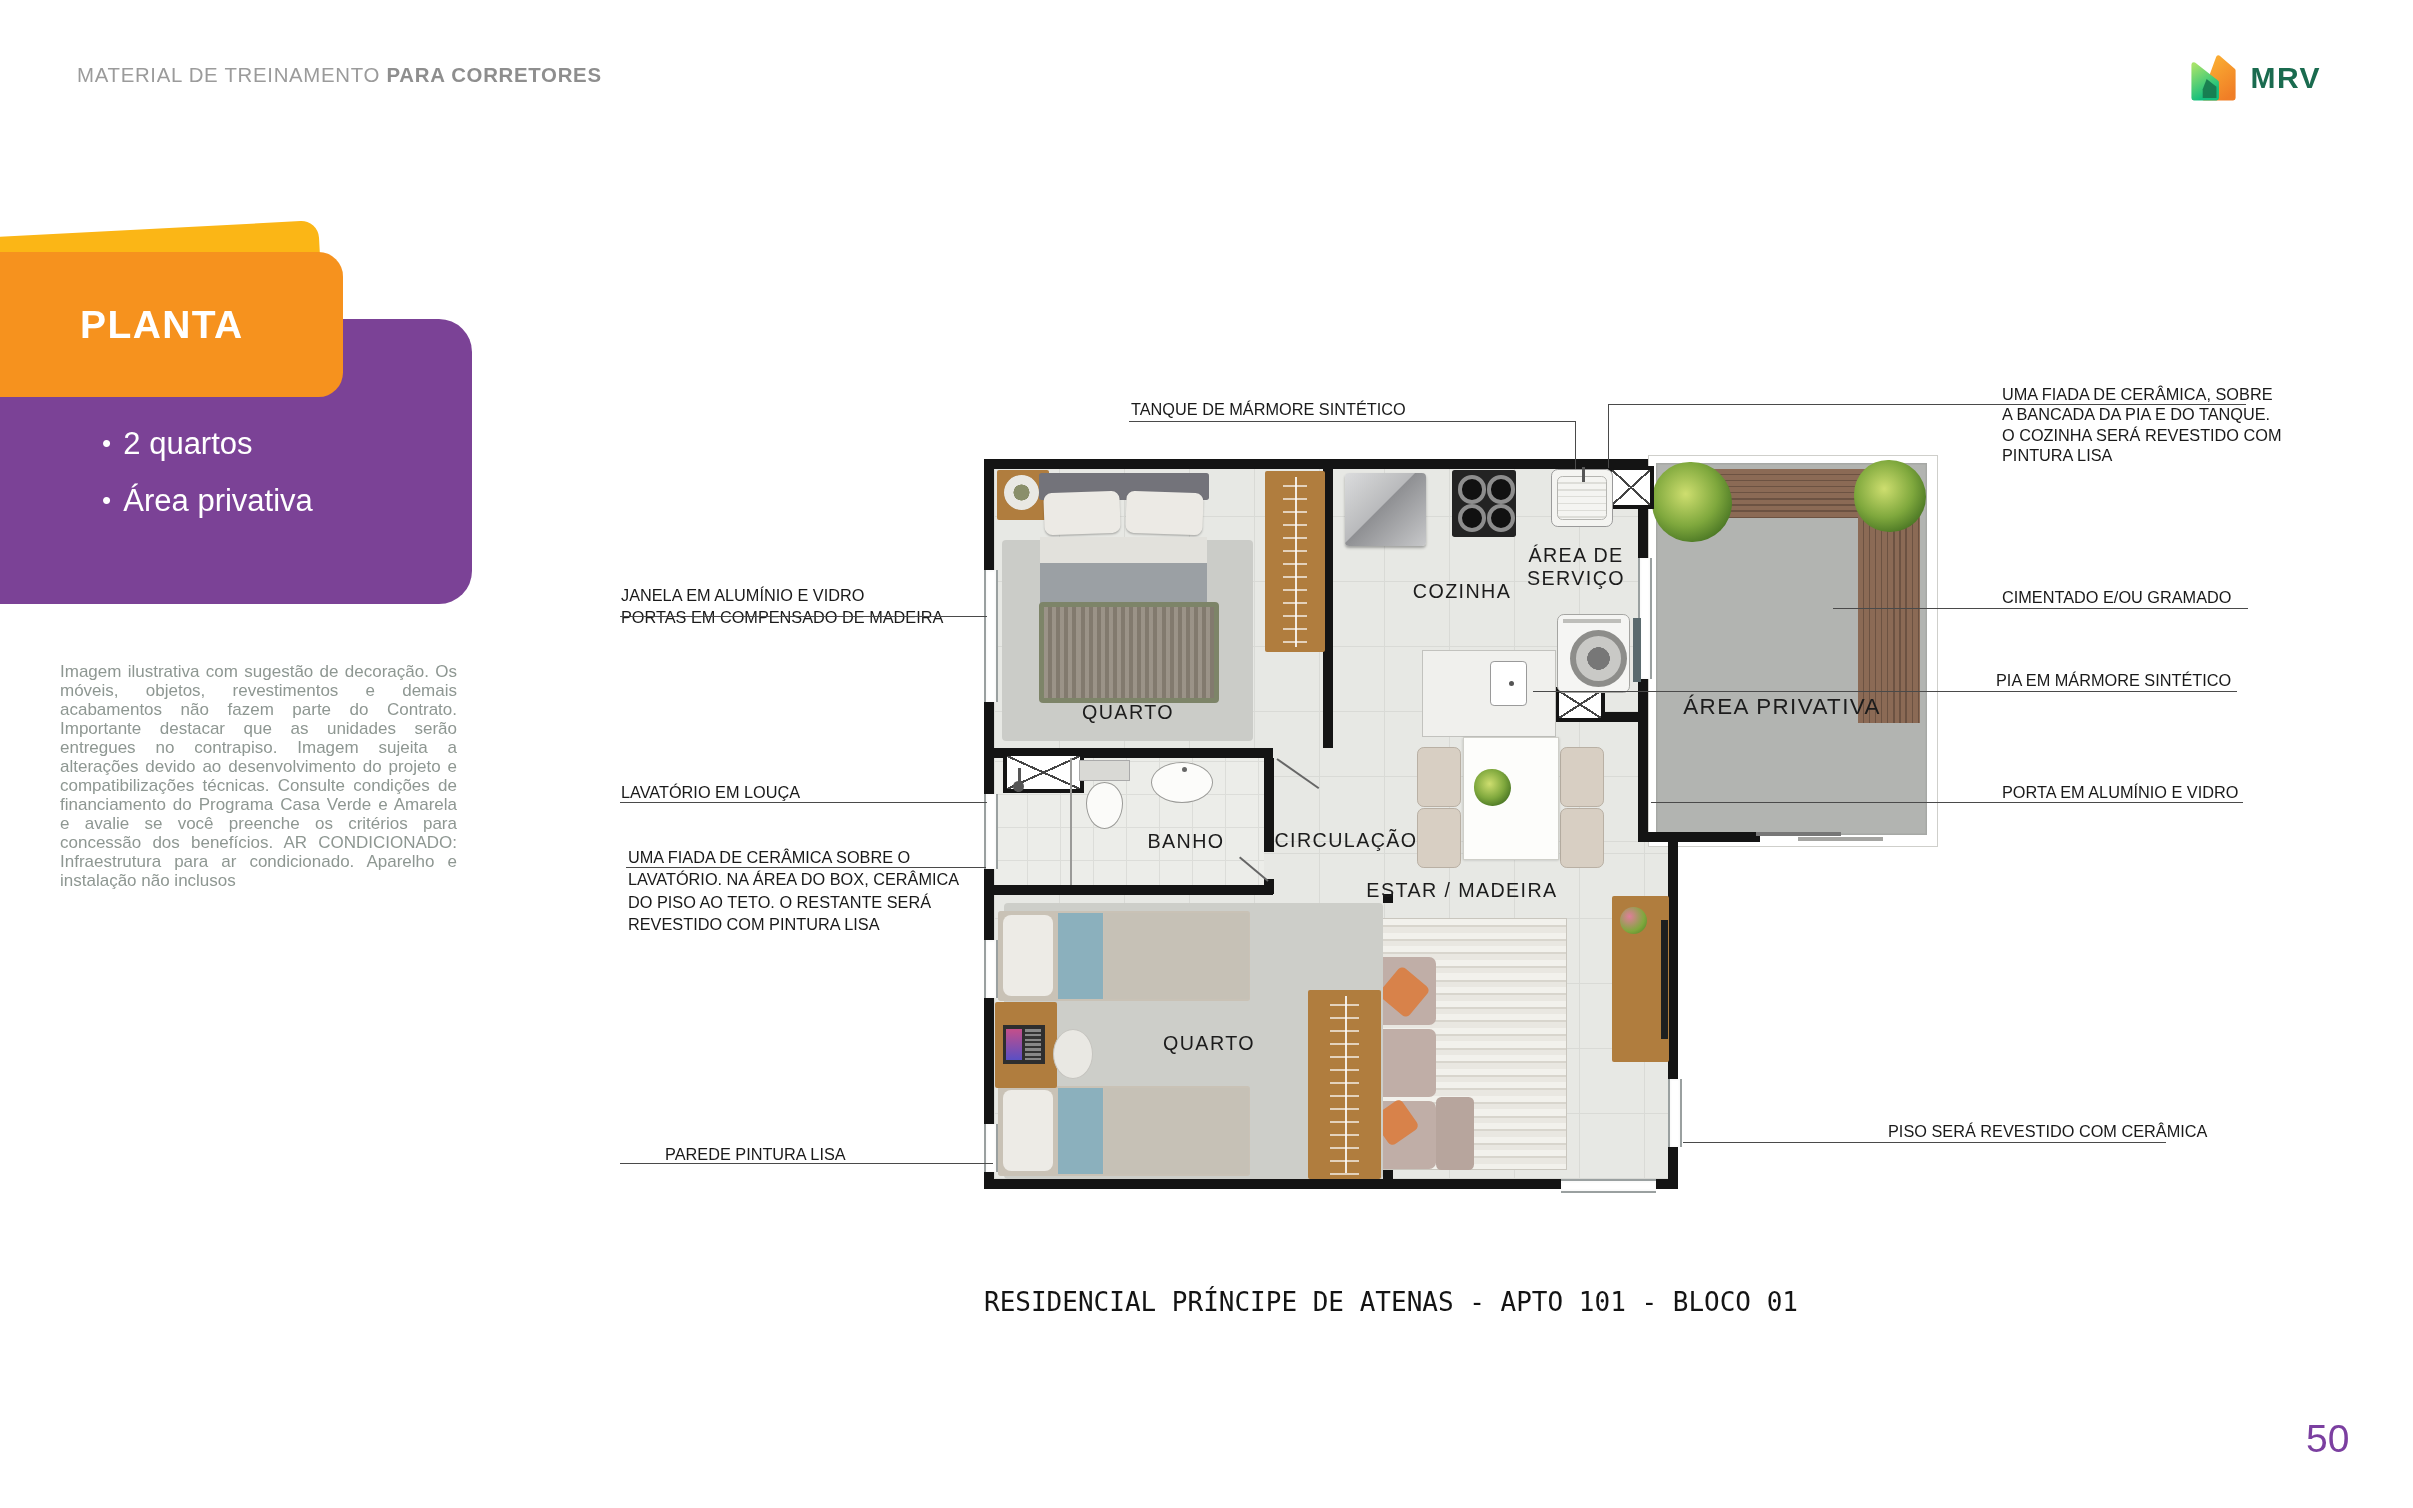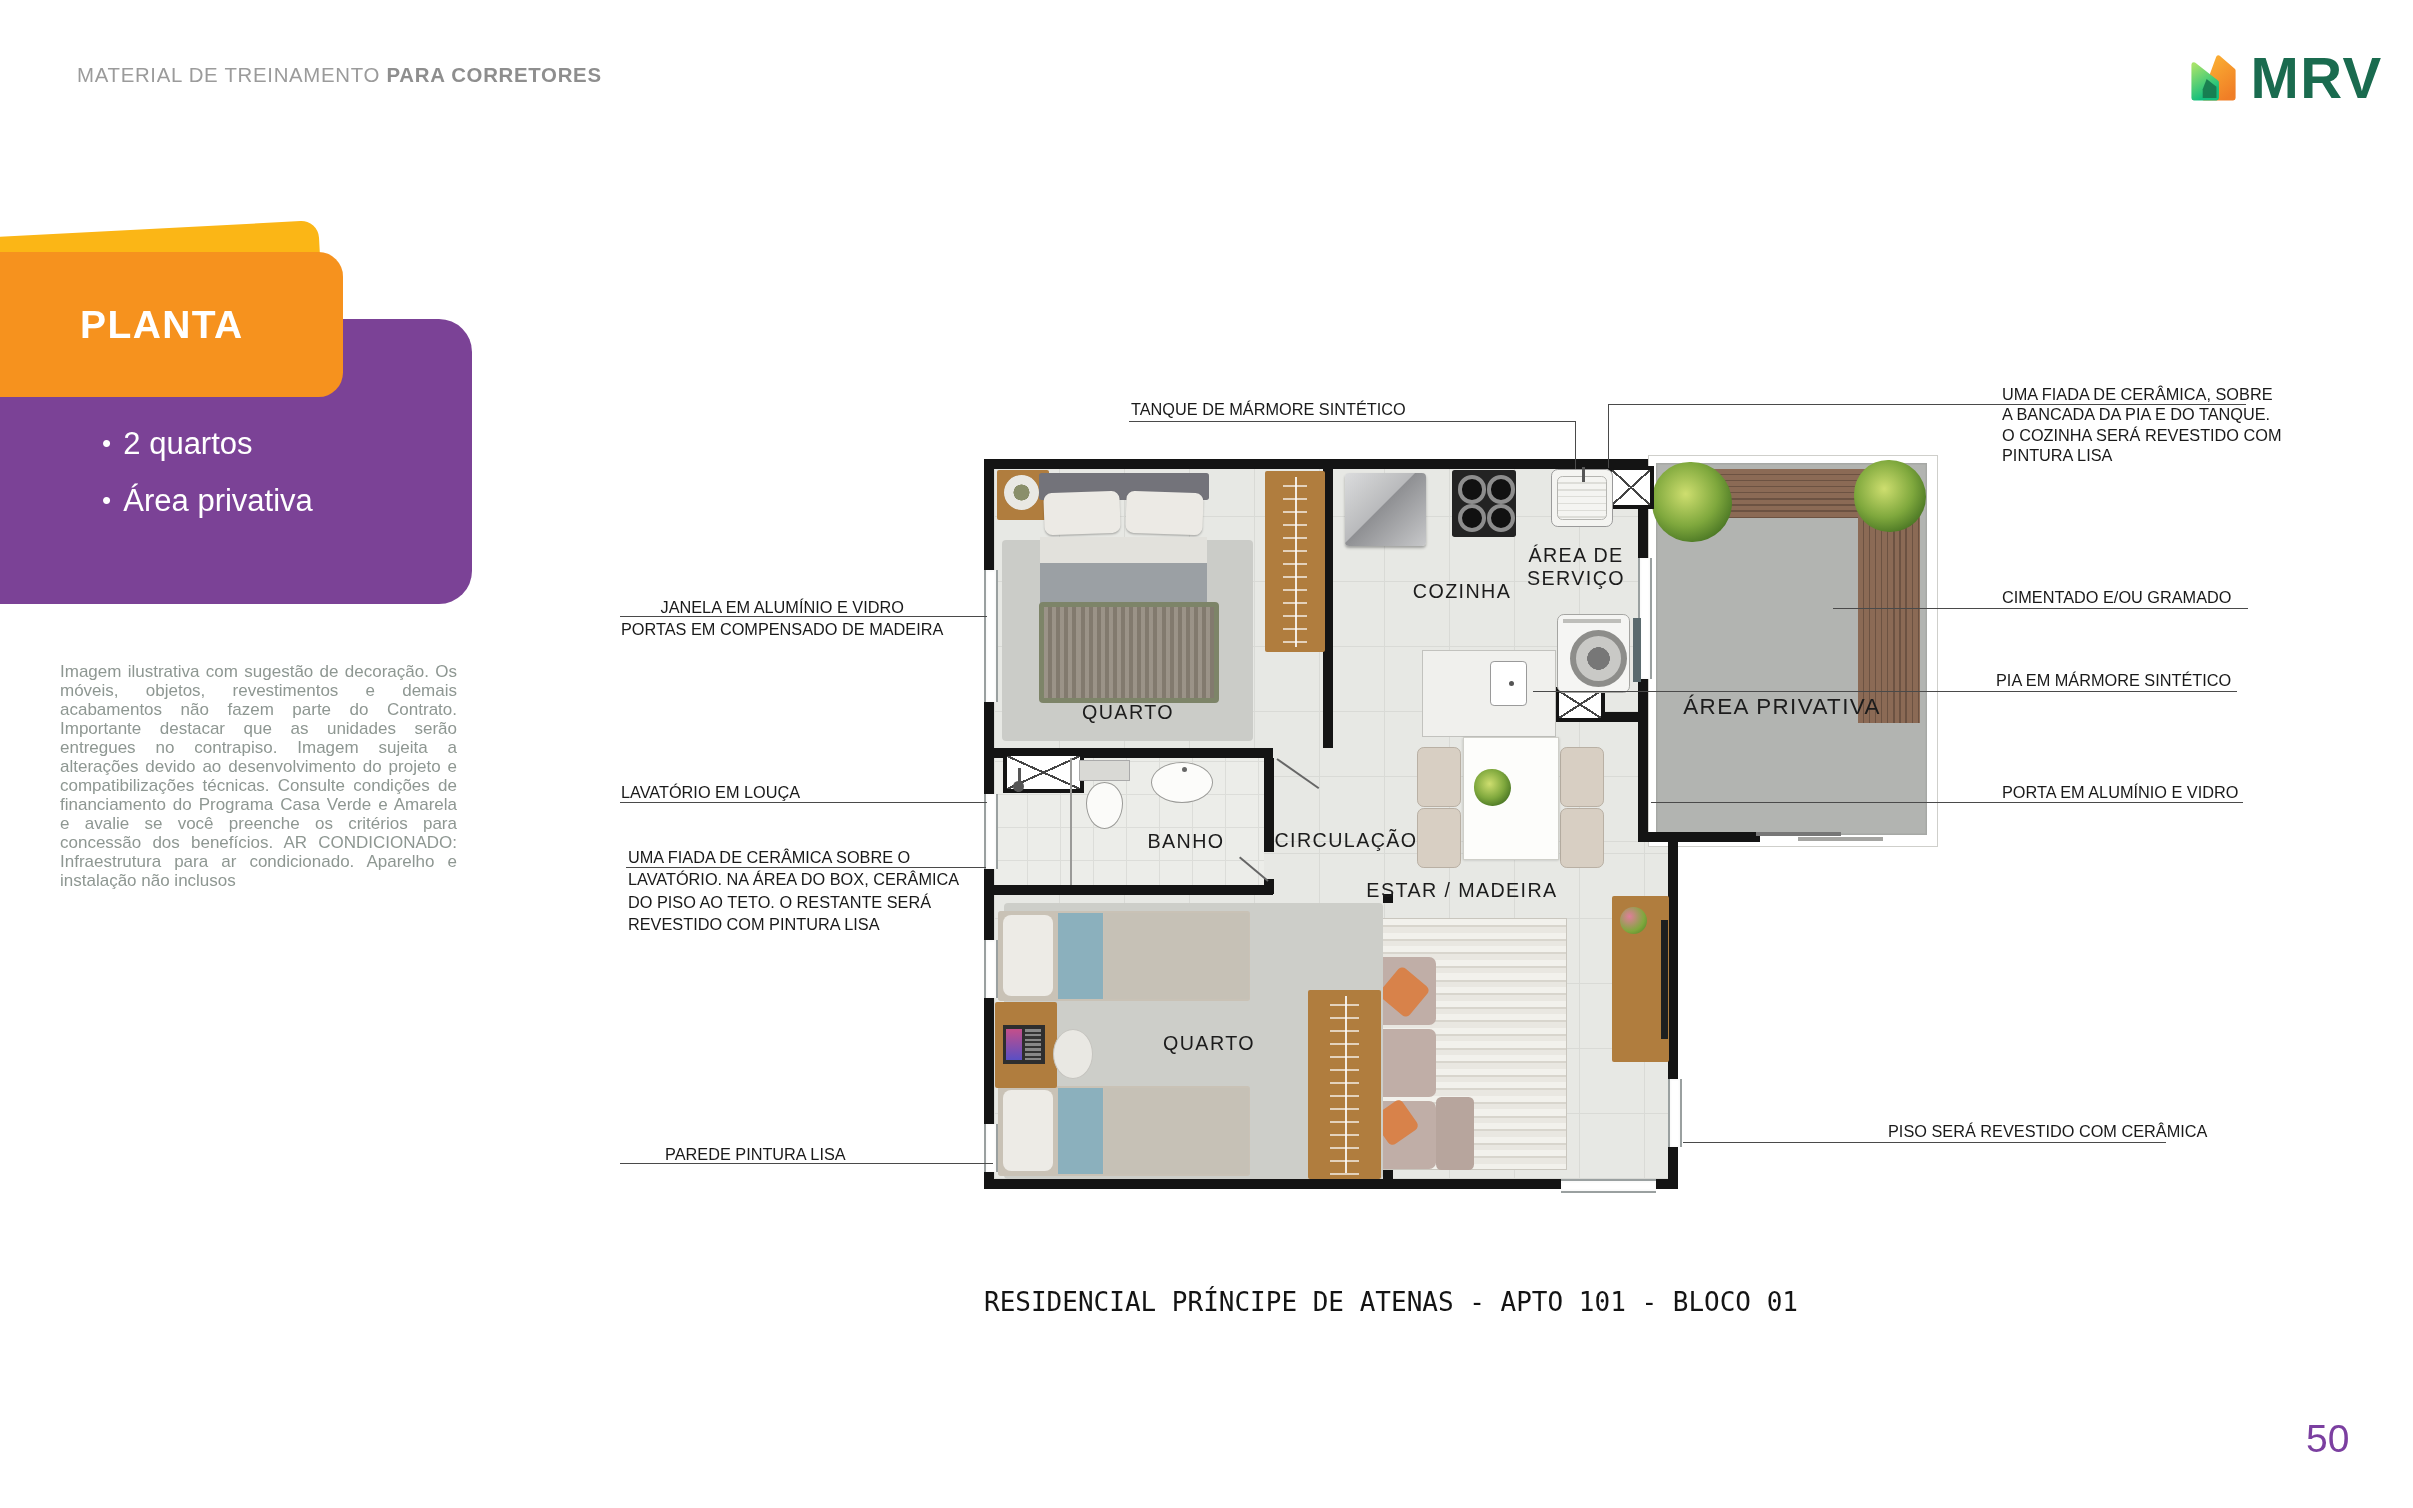--- a/index.html
+++ b/index.html
@@ -10,21 +10,21 @@
   html,body{margin:0;padding:0;background:#fff;}
   .stage{position:relative;width:2413px;height:1508px;background:#fff;overflow:hidden;
          font-family:"Liberation Sans",sans-serif;text-decoration:underline;}
   .abs{position:absolute;}
 
   
   .hdr{position:absolute;left:77px;top:64px;font-size:20.4px;letter-spacing:0.7px;color:var(--header-gray);white-space:nowrap;}
   .hdr b{color:#8E8E8E;}
   .logo{position:absolute;left:2187px;top:50px;display:flex;align-items:center;}
   .logo svg{width:54px;height:53px;}
-  .logo .word{font-size:58px;font-weight:800;color:var(--logo-green);letter-spacing:1.4px;margin-left:9.5px;line-height:53px;}
+  .logo .word{font-size:30px;font-weight:800;color:var(--logo-green);letter-spacing:1.4px;margin-left:9.5px;line-height:53px;}
 
   
   .tab-yellow{position:absolute;left:-17.6px;top:229px;width:339px;height:102px;background:var(--yellow);
               border-radius:17.6px;transform:rotate(-3deg);z-index:1;}
   .panel-purple{position:absolute;left:0;top:319px;width:472px;height:285px;background:var(--purple);
                 border-radius:0 33px 33px 0;z-index:2;}
   .tab-orange{position:absolute;left:0;top:252px;width:343px;height:145px;background:var(--orange);
               border-radius:0 24.4px 24.4px 0;z-index:3;display:flex;align-items:center;}
   .tab-orange .t{margin-left:80px;font-size:39px;font-weight:bold;color:#fff;letter-spacing:1.4px;}
   .bullet{position:absolute;left:102px;color:#fff;font-size:31px;z-index:4;white-space:nowrap;}
@@ -288,21 +288,21 @@
 
   <div class="ann" style="left:1996px;top:669px;text-align:center;">PIA EM MÁRMORE SINTÉTICO</div>
   <div class="lead h" style="left:1533px;top:691px;width:704px;"></div>
 
   <div class="ann" style="left:2002px;top:781px;">PORTA EM ALUMÍNIO E VIDRO</div>
   <div class="lead h" style="left:1651px;top:802px;width:592px;"></div>
 
   <div class="ann" style="left:1888px;top:1120px;">PISO SERÁ REVESTIDO COM CERÂMICA</div>
   <div class="lead h" style="left:1683px;top:1142px;width:483px;"></div>
 
-  <div class="ann" style="left:621px;top:596px;text-align:center;">
+  <div class="ann" style="left:621px;top:584px;">
     <div>JANELA EM ALUMÍNIO E VIDRO</div>
     <div>PORTAS EM COMPENSADO DE MADEIRA</div>
   </div>
   <div class="lead h" style="left:620px;top:616px;width:367px;"></div>
 
   <div class="ann" style="left:621px;top:781px;">LAVATÓRIO EM LOUÇA</div>
   <div class="lead h" style="left:620px;top:802px;width:367px;"></div>
 
   <div class="ann" style="left:628px;top:846px;line-height:22.4px;">
     <div>UMA FIADA DE CERÂMICA SOBRE O</div>

